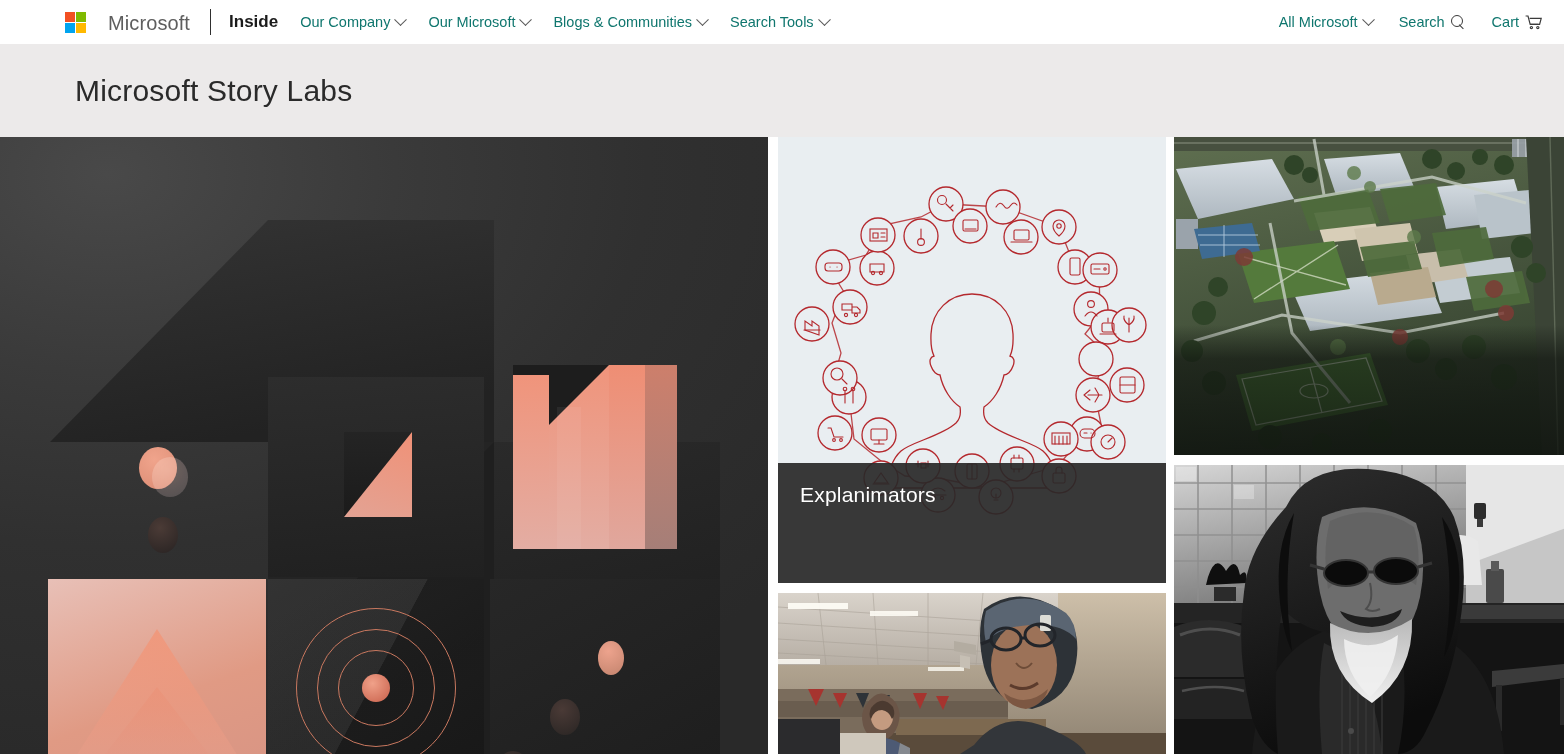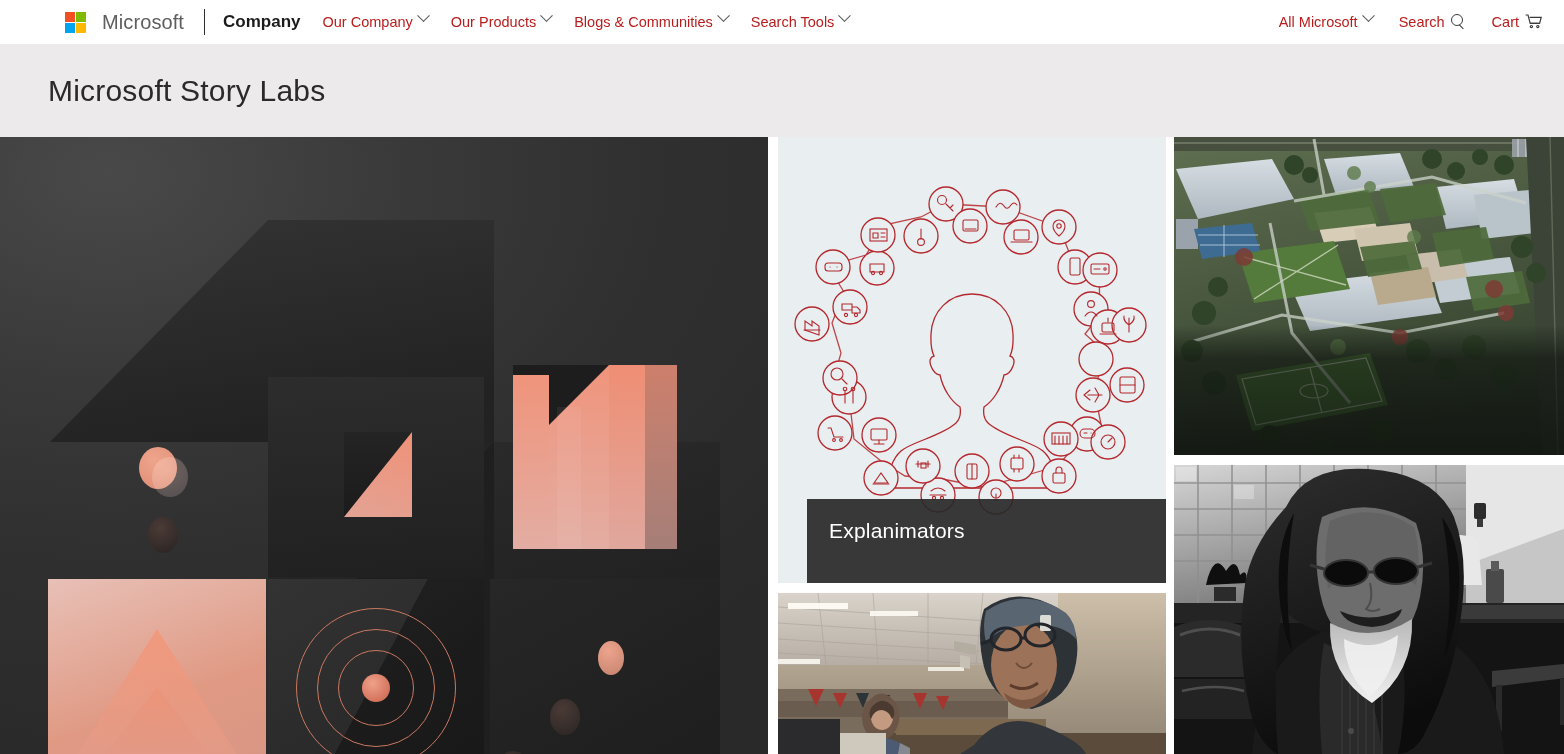--- a/index.html
+++ b/index.html
@@ -17,22 +17,22 @@
   .global-nav {
     height: 44px;
     background: #ffffff;
     display: flex;
     align-items: center;
     padding: 0 0 0 65px;
     position: relative;
     z-index: 50;
   }
   .ms-logo-link {
-    display: flex; align-items: center;
-    gap: 16px; text-decoration: none;
+    display: flex; align-items: flex-end;
+    gap: 22px; text-decoration: none;
     cursor: pointer;
   }
   .ms-logo-squares {
     width: 21px; height: 21px;
     display: grid;
     grid-template-columns: 10px 10px;
     grid-template-rows: 10px 10px;
     gap: 1px;
     flex: 0 0 auto;
   }
@@ -58,22 +58,22 @@
     font-size: 17px;
     font-weight: bold;
     color: #1b1b1b;
     margin-right: 22px;
     cursor: pointer;
     white-space: nowrap;
   }
   .nav-links { display: flex; align-items: center; gap: 23px; }
   .nav-link {
     font-size: 14.5px;
-    color: #b91c1c;
-    display: flex; align-items: flex-start; gap: 6px;
+    color: #0f766e;
+    display: flex; align-items: center; gap: 6px;
     cursor: pointer;
     white-space: nowrap;
   }
   .chev {
     display: inline-block;
     width: 9px; height: 9px;
     border-right: 1.3px solid #5b5b5b;
     border-bottom: 1.3px solid #5b5b5b;
     transform: rotate(45deg) translate(-2px,-2px);
     flex: 0 0 auto;
@@ -112,21 +112,21 @@
     flex: 0 0 auto;
   }
   .cart-glyph svg { display: block; }
 
   
   .title-bar {
     height: 93px;
     background: #eceaea;
     display: flex;
     align-items: center;
-    padding-left: 48px;
+    padding-left: 75px;
   }
   .page-title {
     font-size: 30px;
     font-weight: 300;
     color: #2a2a2a;
     letter-spacing: 0.2px;
   }
 
   
   .grid {
@@ -248,23 +248,22 @@
   .hero-dot {
     position: absolute; border-radius: 50%;
   }
 
   
   #tile-explan { left: 778px; top: 0; width: 388px; height: 446px; background: #e9eef1; }
   .explan-art { position: absolute; inset: 0; }
   .explan-art svg { display: block; width: 100%; height: 100%; }
   #tile-explan .tile-caption {
     background: rgba(40,40,40,0.92);
-    height: 84px;
+    height: 120px;
     padding-top: 20px;
-    margin-left: 29px;
   }
 
   
   #tile-students { left: 778px; top: 456px; width: 388px; height: 161px; }
   .students-art { position: absolute; inset: 0; overflow: hidden; }
 
   
   #tile-watershed { left: 1174px; top: 0; width: 400px; height: 318px; }
   .ws-art { position: absolute; inset: 0; overflow: hidden; }
   #tile-watershed .tile-caption {
@@ -287,29 +286,29 @@
       <span class="sq r"></span>
       <span class="sq g"></span>
       <span class="sq b"></span>
       <span class="sq y"></span>
     </span>
     <span class="ms-wordmark">Microsoft</span>
   </a>
 
   <span class="nav-divider"></span>
 
-  <span class="nav-brand">Company</span>
+  <span class="nav-brand">Inside</span>
 
   <div class="nav-links">
     <span class="nav-link">
       <span>Our Company</span>
       <i class="chev"></i>
     </span>
     <span class="nav-link">
-      <span>Our Products</span>
+      <span>Our Microsoft</span>
       <i class="chev"></i>
     </span>
     <span class="nav-link">
       <span>Blogs &amp; Communities</span>
       <i class="chev"></i>
     </span>
     <span class="nav-link">
       <span>Search Tools</span>
       <i class="chev"></i>
     </span>

